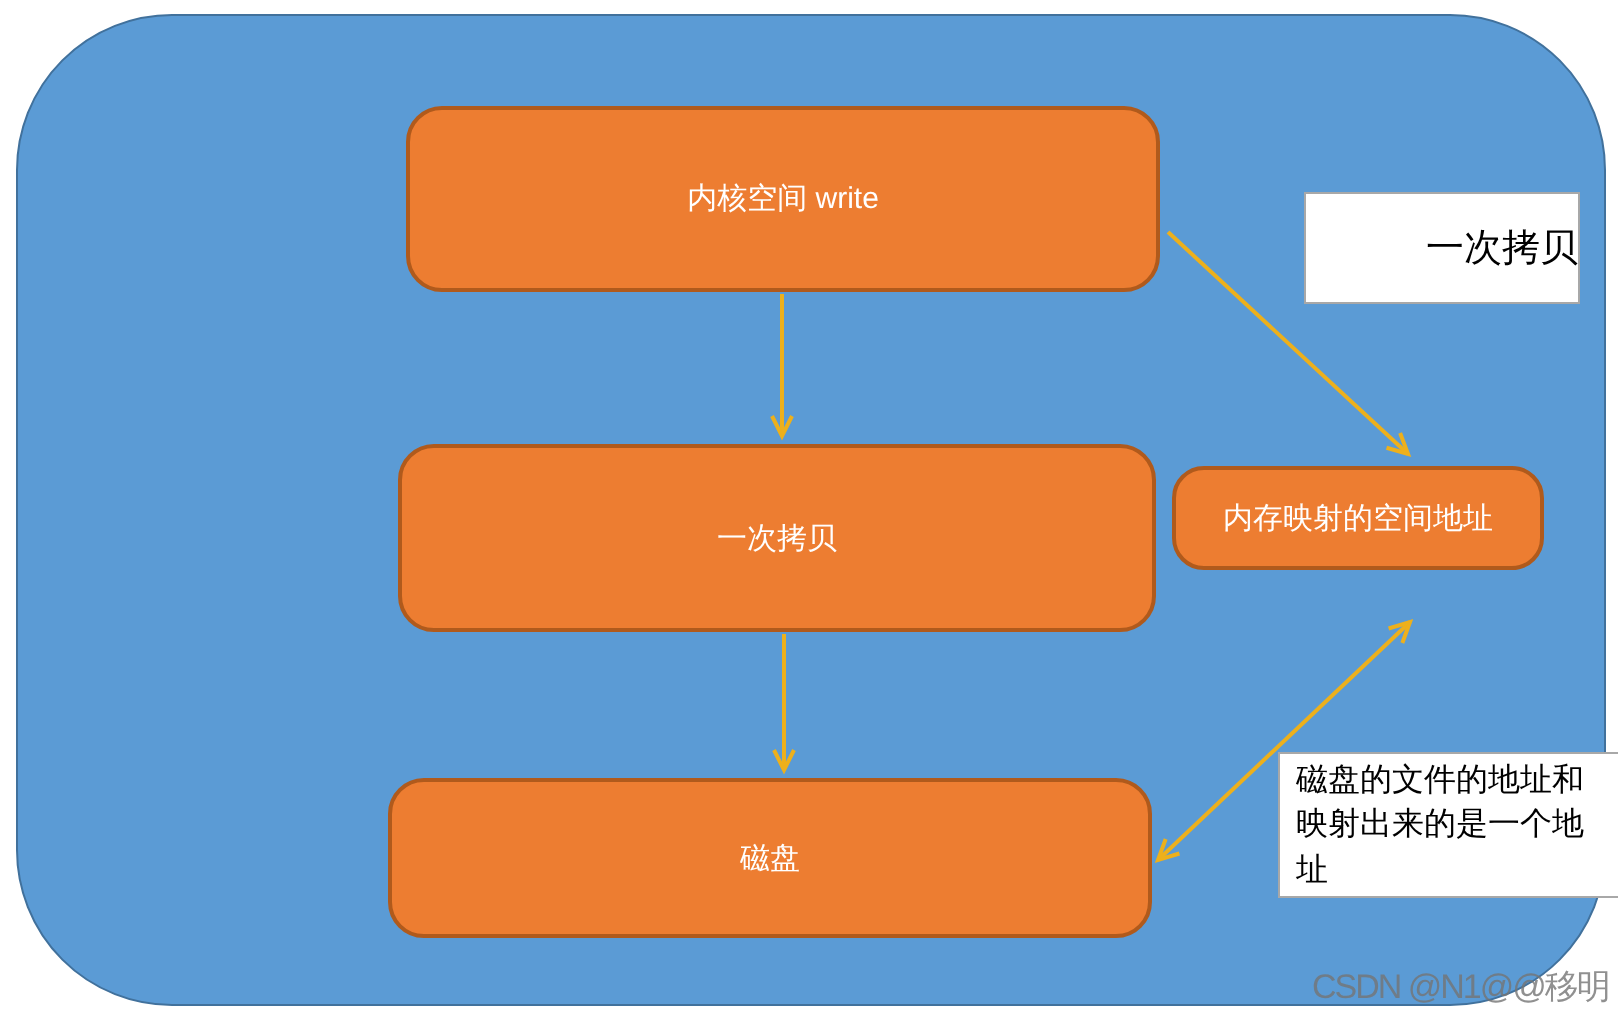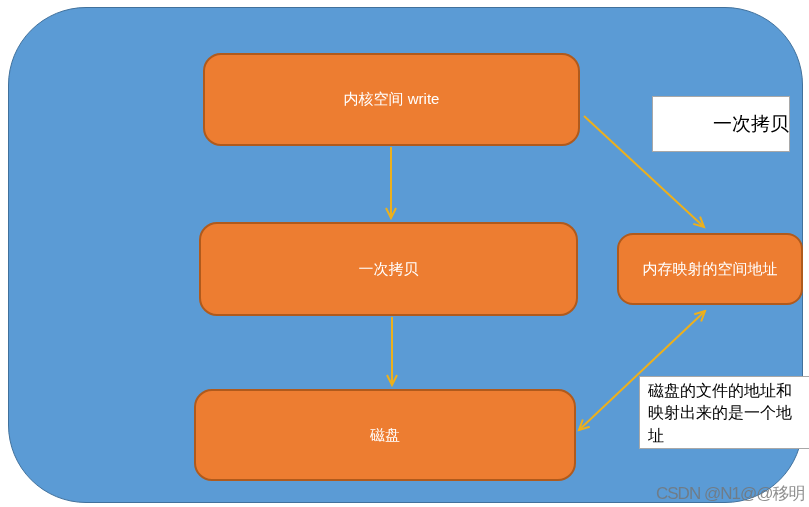--- a/index.html
+++ b/index.html
@@ -42,22 +42,22 @@
     box-sizing: border-box;
     display: flex;
     align-items: center;
     justify-content: center;
     color: #ffffff;
     font-size: 15px;
     text-align: center;
   }
   .node-user-space { left: 203px; top: 53px;  width: 377px; height: 93px; }
   .node-kernel     { left: 199px; top: 222px; width: 379px; height: 94px; }
-  .node-disk       { left: 194px; top: 389px; width: 382px; height: 92px; }
-  .node-mmap       { left: 617px; top: 233px; width: 186px; height: 72px; border-radius: 16px; }
+  .node-disk       { left: 194px; top: 389px; width: 382px; height: 80px; }
+  .node-mmap       { left: 586px; top: 233px; width: 186px; height: 52px; border-radius: 16px; }
   .label-box {
     position: absolute;
     background: #ffffff;
     border: 1px solid #a8a8a8;
     box-sizing: border-box;
     color: #000000;
     font-family: "Liberation Serif", serif;
   }
   .label-copy-once {
     left: 652px; top: 96px; width: 138px; height: 56px;

